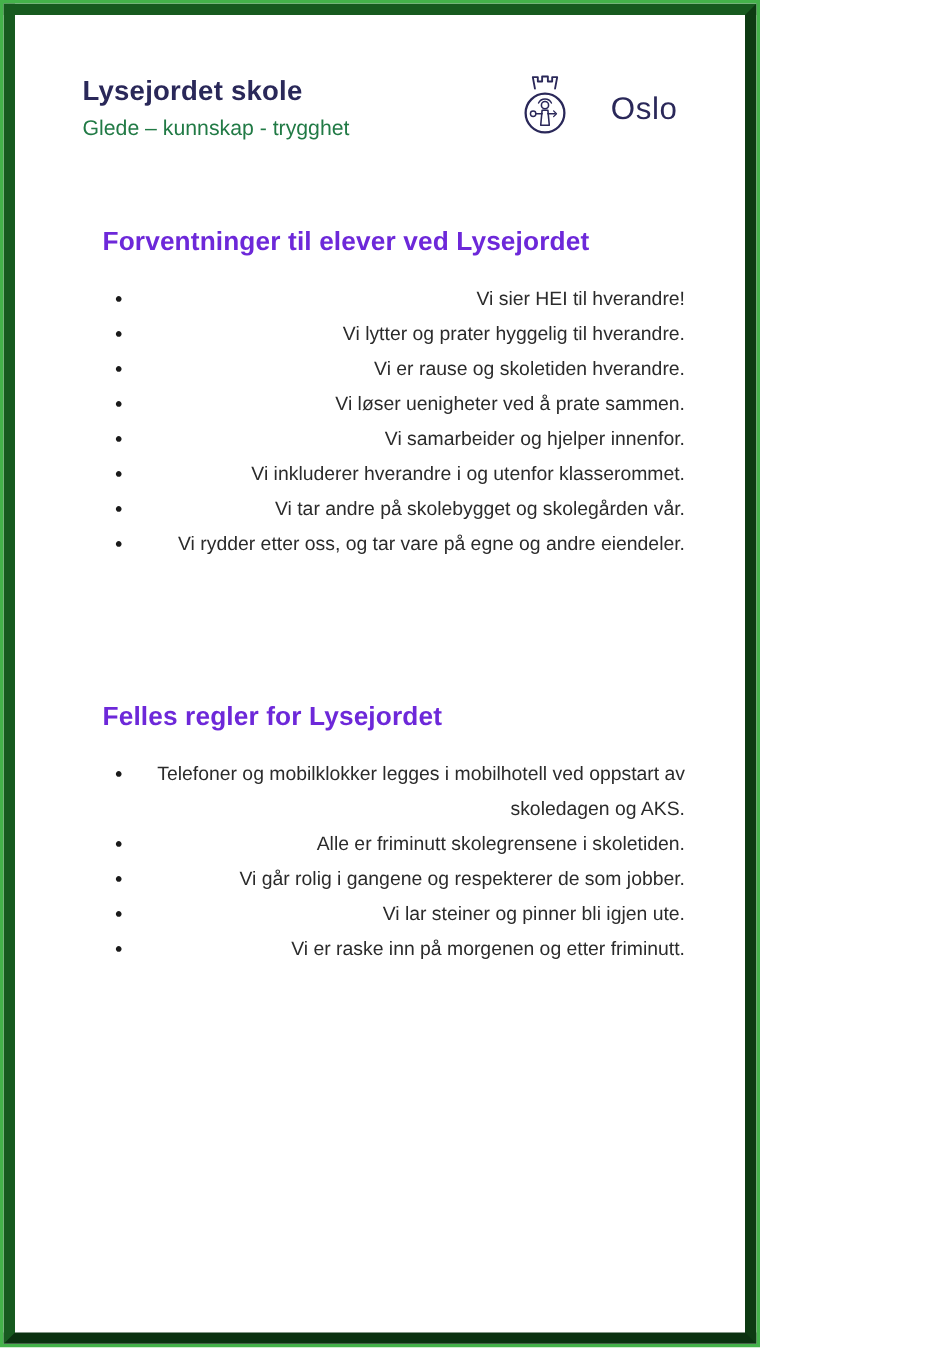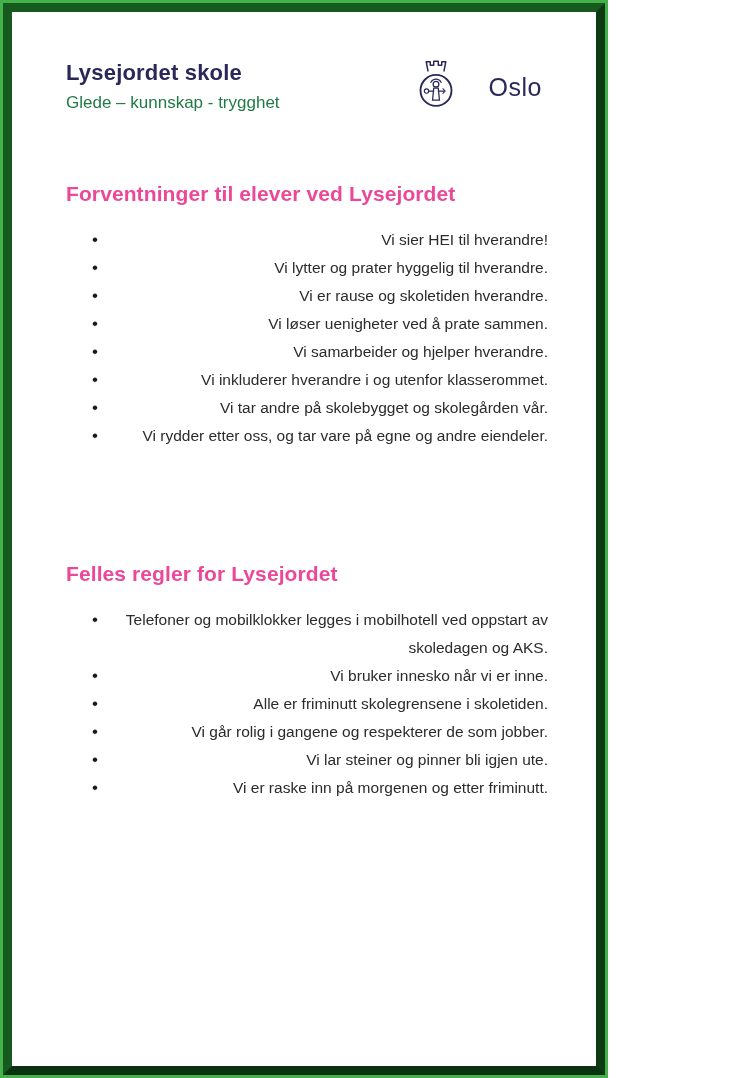--- a/index.html
+++ b/index.html
@@ -54,23 +54,23 @@
   .logo-text {
     font-size:25px;
     color:#2a2859;
     letter-spacing:0.5px;
   }
 
   
   .section-title {
     font-size:21px;
     font-weight:bold;
-    color:#ec4899;
+    color:#6d28d9;
     letter-spacing:0.1px;
-    margin:0;
+    margin:16px;
   }
   .section-1 .section-title { margin-top:64px; }
   .section-2 .section-title { margin-top:112px; }
 
   ul.rules {
     margin:20px 0 0 0;
     padding:0 0 0 26px;
     list-style:none;
     max-width:590px;
   }
@@ -126,32 +126,31 @@
         </div>
       </div>
 
       <div class="section section-1">
         <h2 class="section-title">Forventninger til elever ved Lysejordet</h2>
         <ul class="rules">
             <li>Vi sier HEI til hverandre!</li>
             <li>Vi lytter og prater hyggelig til hverandre.</li>
             <li>Vi er rause og skoletiden hverandre.</li>
             <li>Vi løser uenigheter ved å prate sammen.</li>
-            <li>Vi samarbeider og hjelper hverandre.</li>
+            <li>Vi samarbeider og hjelper innenfor.</li>
             <li>Vi inkluderer hverandre i og utenfor klasserommet.</li>
             <li>Vi tar andre på skolebygget og skolegården vår.</li>
             <li>Vi rydder etter oss, og tar vare på egne og andre eiendeler.</li>
           </ul>
       </div>
 
       <div class="section section-2">
         <h2 class="section-title">Felles regler for Lysejordet</h2>
         <ul class="rules">
             <li>Telefoner og mobilklokker legges i mobilhotell ved oppstart av skoledagen og AKS.</li>
-            <li>Vi bruker innesko når vi er inne.</li>
             <li>Alle er friminutt skolegrensene i skoletiden.</li>
             <li>Vi går rolig i gangene og respekterer de som jobber.</li>
             <li>Vi lar steiner og pinner bli igjen ute.</li>
             <li>Vi er raske inn på morgenen og etter friminutt.</li>
           </ul>
       </div>
 
     </div>
   </div>
 </div>

